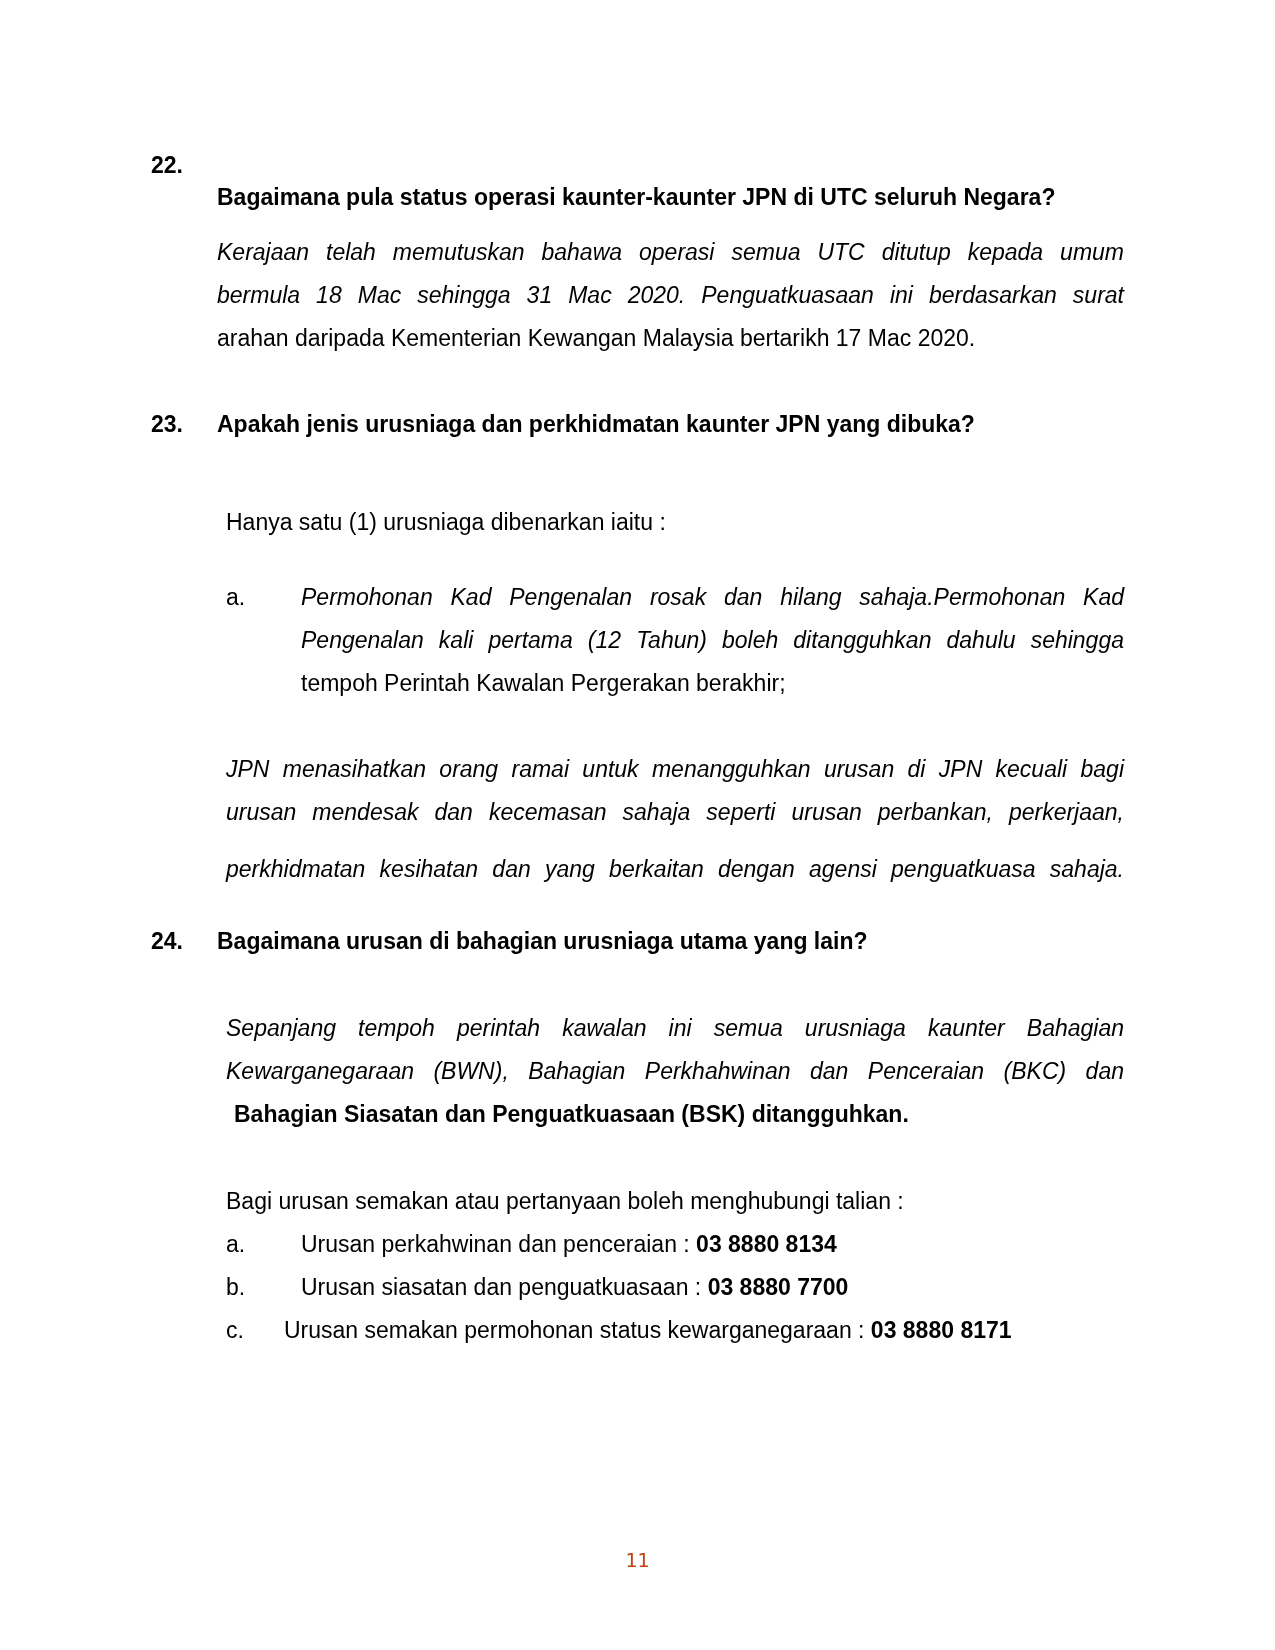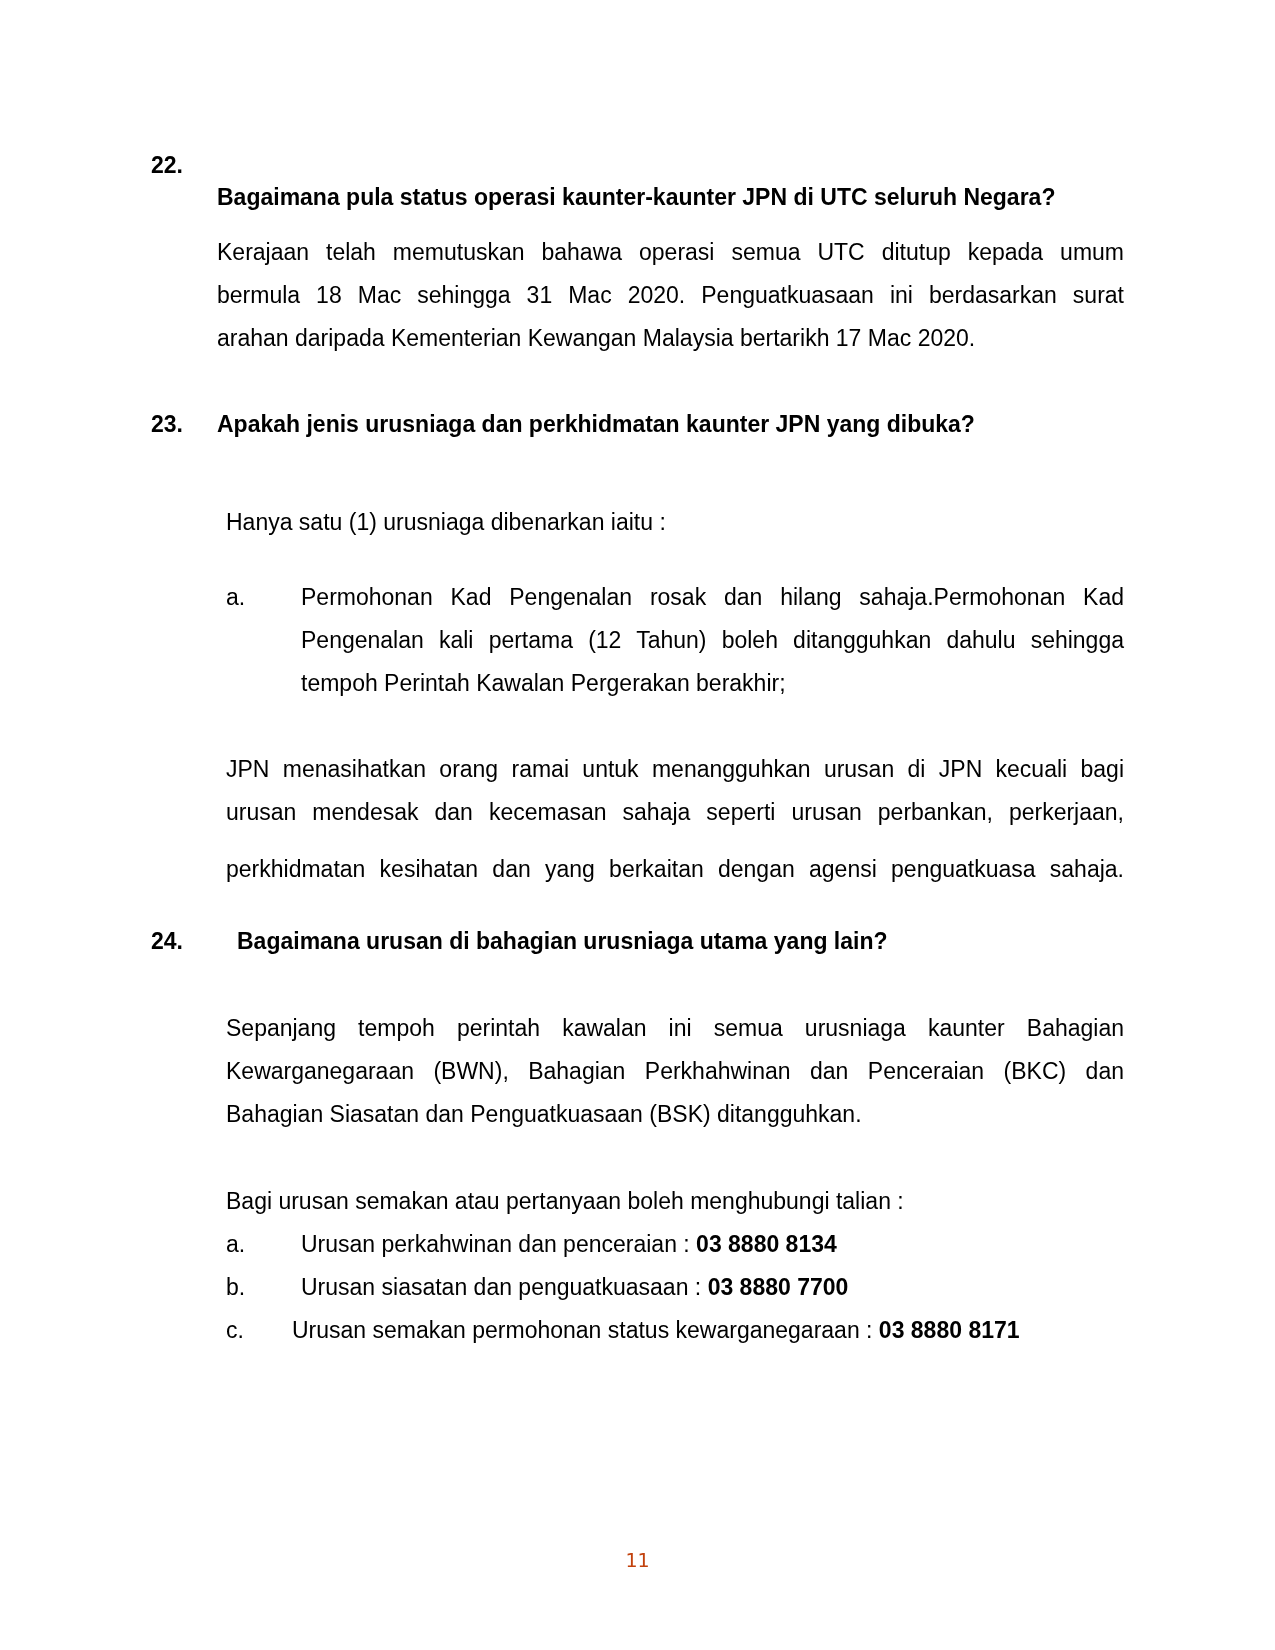--- a/index.html
+++ b/index.html
@@ -1,20 +1,20 @@
 <!DOCTYPE html>
 <html><head>
 <meta charset="utf-8">
 <style>
   html, body { margin: 0; padding: 0; background: #ffffff; }
   body { width: 1275px; height: 1650px; position: relative; overflow: hidden;
          font-family: "Liberation Sans", sans-serif; color: #000; }
   .page { position: absolute; left: 0; top: 0; width: 1275px; height: 1192px; background: #fff; }
   .line { position: absolute; font-size: 23px; line-height: 30px; white-space: nowrap; }
-  .justify { text-align: justify; text-align-last: justify; white-space: normal; }
+  .justify { text-align: justify; text-align-last: justify; white-space: normal; font-style: italic; }
   .bold { font-weight: bold; }
   .num { position: absolute; font-size: 23px; line-height: 30px; font-weight: bold; }
   .marker { position: absolute; font-size: 23px; line-height: 30px; }
   .pagenum { position: absolute; left: 0; width: 1275px; text-align: center; top: 1549px;
              font-family: "DejaVu Sans", sans-serif; font-size: 19px; color: #c2410c; }
 </style>
 </head>
 <body>
 
 <div class="page">
@@ -39,36 +39,36 @@
       <div class="line" style="left:301px; top:668px;">tempoh Perintah Kawalan Pergerakan berakhir;</div>
     </div>
 
     <div class="line justify" style="left:226px; top:754px; width:898px;">JPN menasihatkan orang ramai untuk menangguhkan urusan di JPN kecuali bagi</div>
     <div class="line justify" style="left:226px; top:797px; width:898px;">urusan mendesak dan kecemasan sahaja seperti urusan perbankan, perkerjaan,</div>
     <div class="line justify" style="left:226px; top:841px; width:898px;margin-top:13px;">perkhidmatan kesihatan dan yang berkaitan dengan agensi penguatkuasa sahaja.</div>
   </div>
 
   <div>
     <span class="num" style="left:151px; top:926px;text-align:center;">24.</span>
-    <span class="line bold" style="left:217px; top:926px;margin-left:20px;">Bagaimana urusan di bahagian urusniaga utama yang lain?</span>
+    <span class="line bold" style="left:217px; top:926px;">Bagaimana urusan di bahagian urusniaga utama yang lain?</span>
 
     <div class="line justify" style="left:226px; top:1013px; width:898px;">Sepanjang tempoh perintah kawalan ini semua urusniaga kaunter Bahagian</div>
     <div class="line justify" style="left:226px; top:1056px; width:898px;">Kewarganegaraan (BWN), Bahagian Perkhahwinan dan Penceraian (BKC) dan</div>
-    <div class="line" style="left:226px; top:1099px;">Bahagian Siasatan dan Penguatkuasaan (BSK) ditangguhkan.</div>
+    <div class="line" style="left:234px; top:1099px;font-weight:bold;">Bahagian Siasatan dan Penguatkuasaan (BSK) ditangguhkan.</div>
 
     <div class="line" style="left:226px; top:1186px;">Bagi urusan semakan atau pertanyaan boleh menghubungi talian :</div>
 
     <div>
       <span class="marker" style="left:226px; top:1229px;">a.</span>
       <span class="line" style="left:301px; top:1229px;"><span>Urusan perkahwinan dan penceraian : </span><b>03 8880 8134</b></span>
     </div>
     <div>
       <span class="marker" style="left:226px; top:1272px;">b.</span>
       <span class="line" style="left:301px; top:1272px;"><span>Urusan siasatan dan penguatkuasaan : </span><b>03 8880 7700</b></span>
     </div>
     <div>
       <span class="marker" style="left:226px; top:1315px;">c.</span>
-      <span class="line" style="left:292px; top:1315px;"><span>Urusan semakan permohonan status kewarganegaraan : </span><b>03 8880 8171</b></span>
+      <span class="line" style="left:284px; top:1315px;"><span>Urusan semakan permohonan status kewarganegaraan : </span><b>03 8880 8171</b></span>
     </div>
   </div>
 
   <div class="pagenum">11</div>
 </div>
 
 </body></html>

